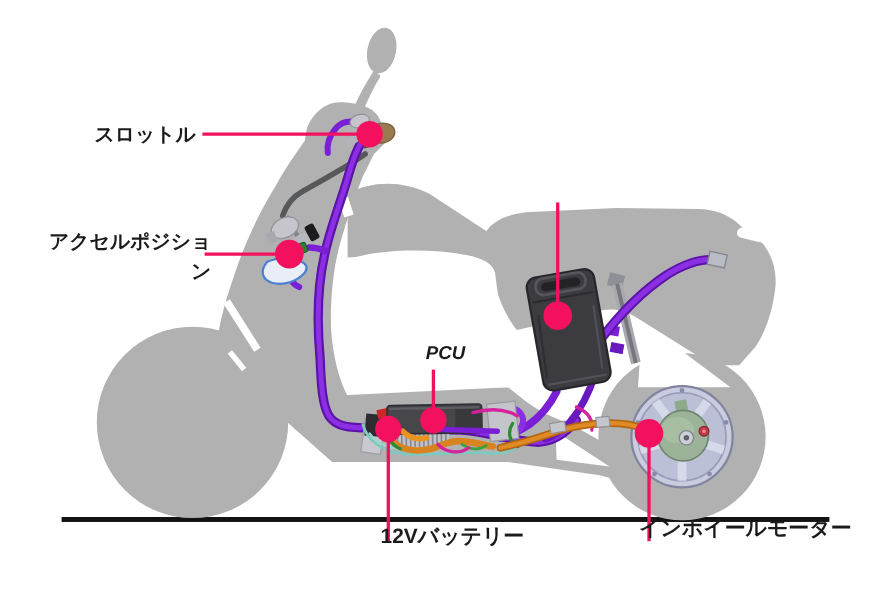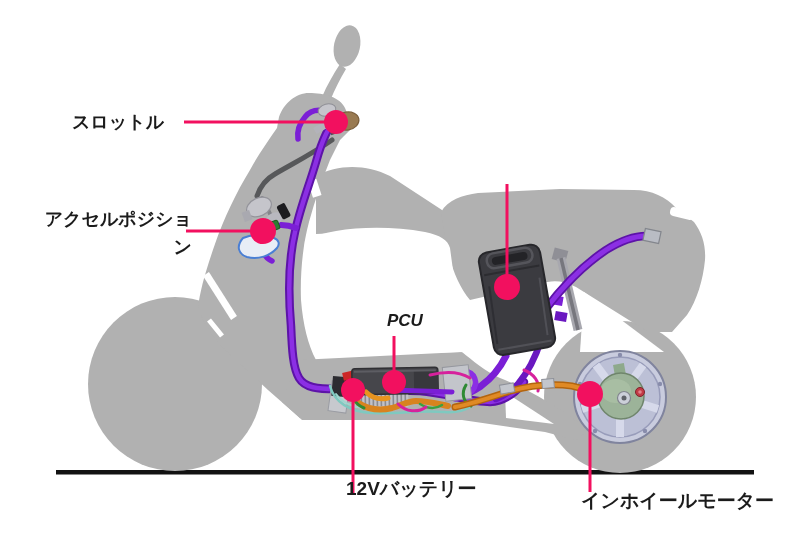--- a/index.html
+++ b/index.html
@@ -6,26 +6,26 @@
   .stage{
     position:relative;width:800px;height:560px;background:#ffffff;
     font-family:"Liberation Sans",sans-serif;overflow:hidden;
   }
   .stage svg{position:absolute;left:0;top:0;}
   .callout-label{
     position:absolute;font-weight:bold;color:#1b1b1b;
     font-size:18px;line-height:22px;white-space:nowrap;
   }
   .callout-label.two-line{white-space:normal;line-height:28px;}
-  .lbl-throttle{left:58px;top:111px;width:120px;text-align:center;}
+  .lbl-throttle{left:58px;top:111px;width:120px;text-align:right;}
   .lbl-aps{left:28px;top:205px;width:164px;text-align:right;}
   .lbl-pack{left:499px;top:156px;font-size:19px;}
   .lbl-pcu{left:387px;top:310px;font-size:17px;font-style:italic;}
   .lbl-12v{left:346px;top:478px;font-size:19px;}
-  .lbl-motor{left:581px;top:490px;font-size:19px;}
+  .lbl-motor{left:581px;top:470px;font-size:19px;}
 </style>
 </head>
 <body>
 
 <div class="stage">
 
   <svg width="800" height="560" viewBox="0 0 800 560">
 
     <rect x="56" y="470" width="698" height="4.5" fill="#121212"></rect>
 

